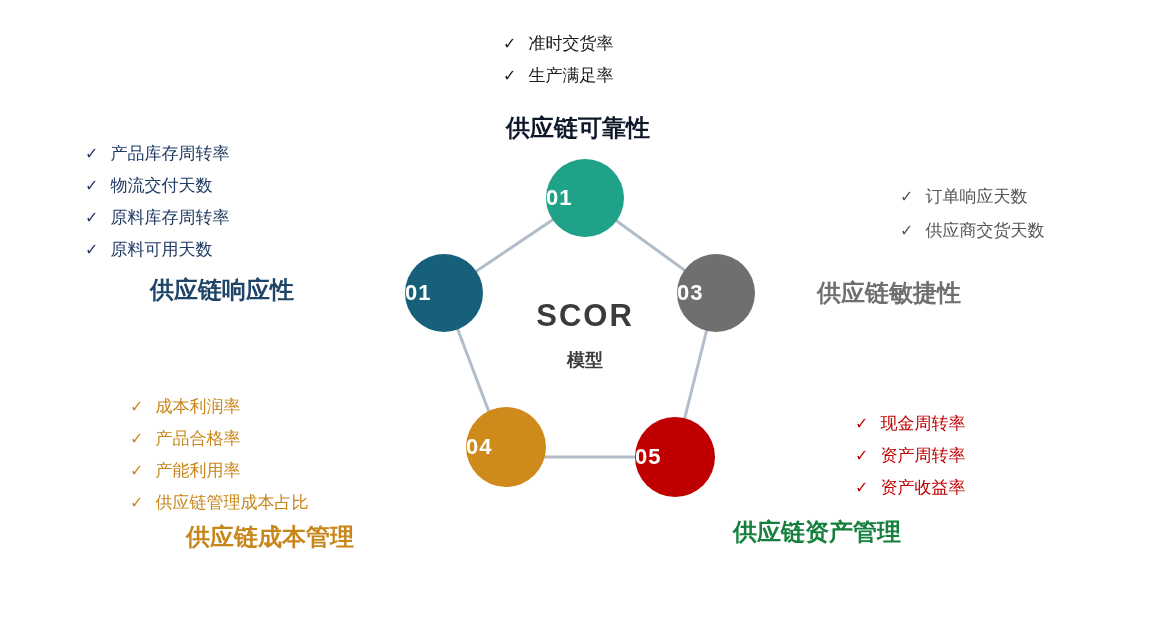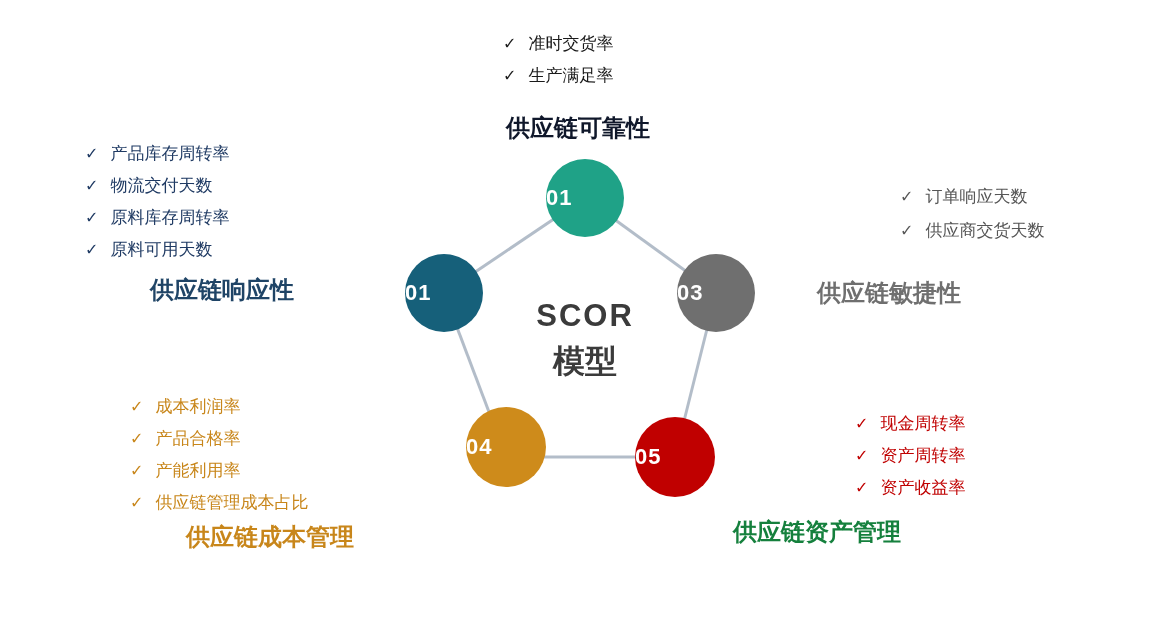--- a/index.html
+++ b/index.html
@@ -43,21 +43,21 @@
   .center-label {
     position: absolute;
     left: 505px;
     top: 298px;
     width: 160px;
     text-align: center;
     color: #3B3B3B;
     font-weight: bold;
   }
   .center-label .line1 { font-size: 31px; letter-spacing: 2px; }
-  .center-label .line2 { font-size: 32px; margin-top: 6px; }
+  .center-label .line2 { font-size: 18px; margin-top: 14px; }
 
   .section-title {
     position: absolute;
     font-size: 24px;
     font-weight: bold;
     white-space: nowrap;
   }
   .title-reliability { left: 428px; top: 112px; width: 300px; text-align: center; color: #0f172a; }
   .title-responsiveness { left: 150px; top: 274px; color: #1F4466; }
   .title-agility { left: 817px; top: 277px; color: #6F6F6F; }

